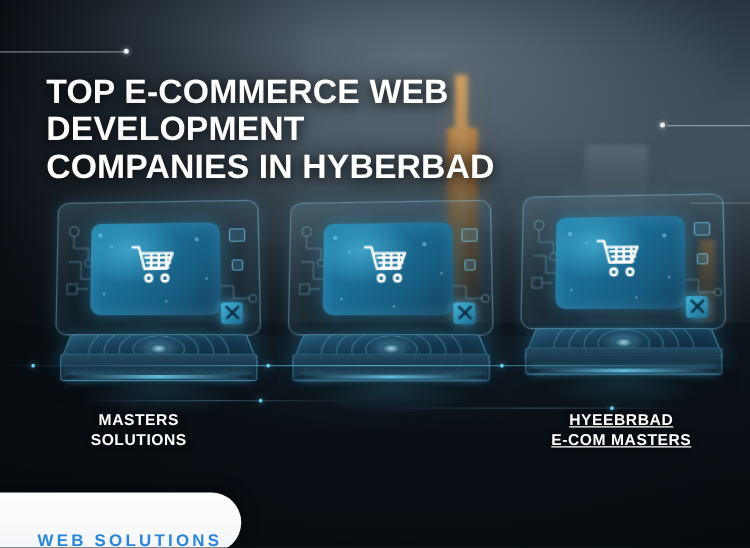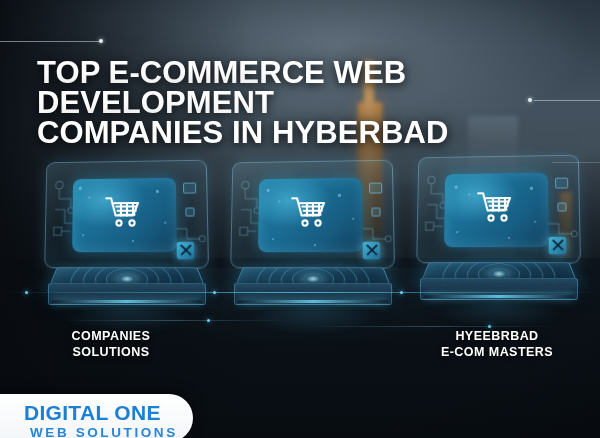--- a/index.html
+++ b/index.html
@@ -51,21 +51,21 @@
   
   .hair{position:absolute;height:1px;background:rgba(205,216,226,.55);}
   .hairdot{position:absolute;width:4px;height:4px;border-radius:50%;background:#e6edf3;box-shadow:0 0 4px rgba(230,237,243,.9);}
   .cyanline{position:absolute;height:1px;background:linear-gradient(90deg,rgba(60,190,230,0),rgba(90,205,240,.75),rgba(60,190,230,0));}
   .cyandot{position:absolute;width:3px;height:3px;border-radius:50%;background:#63d4f5;box-shadow:0 0 5px rgba(99,212,245,.95);}
   .thinline{position:absolute;height:1px;background:linear-gradient(90deg,rgba(120,200,230,0),rgba(120,200,230,.30),rgba(120,200,230,0));}
 
   
   .title{
     position:absolute;left:37px;top:58px;width:530px;
-    color:#fff;font-size:31px;font-weight:700;line-height:30px;
+    color:#fff;font-size:27px;font-weight:700;line-height:30px;
     letter-spacing:.1px;
     text-shadow:0 2px 9px rgba(0,0,0,.75), 0 0 24px rgba(0,0,0,.5);
     white-space:pre-line;
   }
 
   
   .laptop{position:absolute;width:178px;height:160px;}
   .lp-screen{
     position:absolute;left:6px;top:0;width:163px;height:108px;
     border-radius:9px;
@@ -399,23 +399,22 @@
   <div class="cyandot" style="left:400px;top:291px;"></div>
   <div class="thinline" style="left:60px;top:320px;width:230px;"></div>
   <div class="thinline" style="left:300px;top:326px;width:260px;"></div>
   <div class="cyandot" style="left:207px;top:319px;"></div>
   <div class="cyandot" style="left:488px;top:325px;"></div>
   <div class="hair" style="left:552px;top:162px;width:48px;opacity:.45;"></div>
 
   <div class="title">TOP E-COMMERCE WEB DEVELOPMENT
 COMPANIES IN HYBERBAD</div>
 
-  <div class="caption" style="left:16px;top:329px;">COMPANIES
+  <div class="caption" style="left:16px;top:329px;">MASTERS
 SOLUTIONS</div>
-  <div class="caption" style="left:402px;top:329px;">HYEEBRBAD
+  <div class="caption" style="left:402px;top:329px;text-decoration:underline;">HYEEBRBAD
 E-COM MASTERS</div>
 
   <div class="badge">
-    <div class="badge-main">DIGITAL ONE</div>
     <div class="badge-sub">WEB SOLUTIONS</div>
   </div>
 
 </div>
 
 </body></html>

